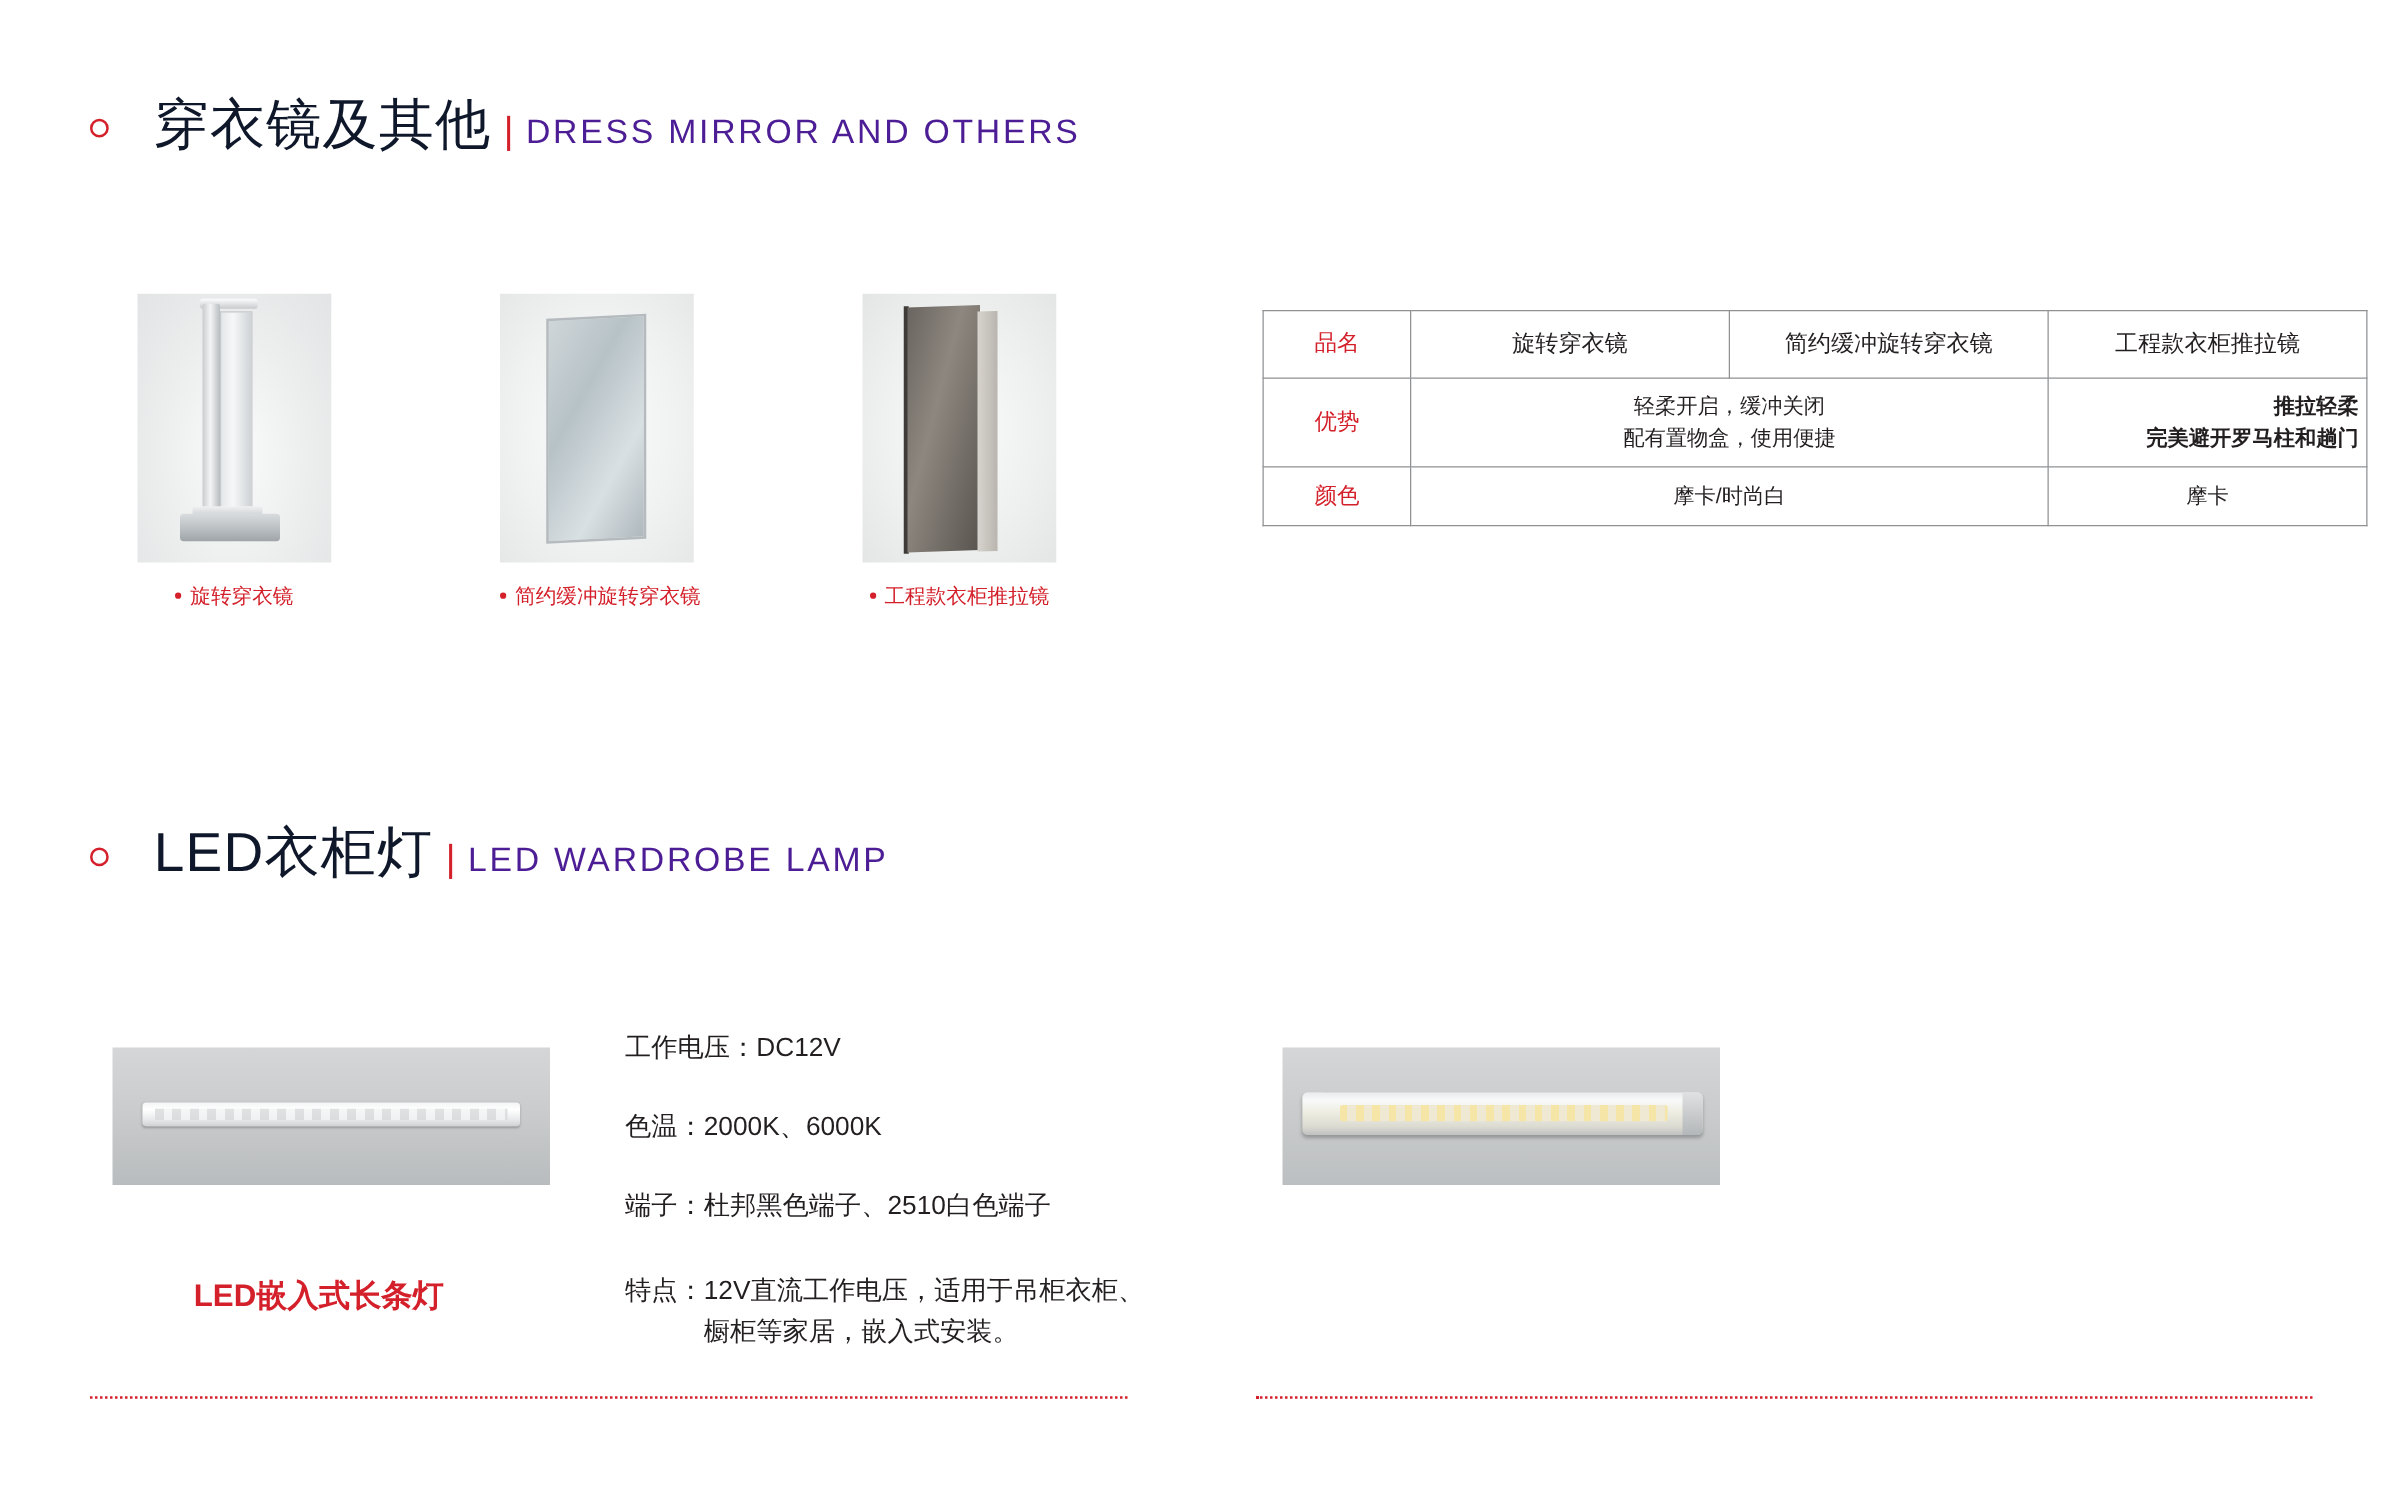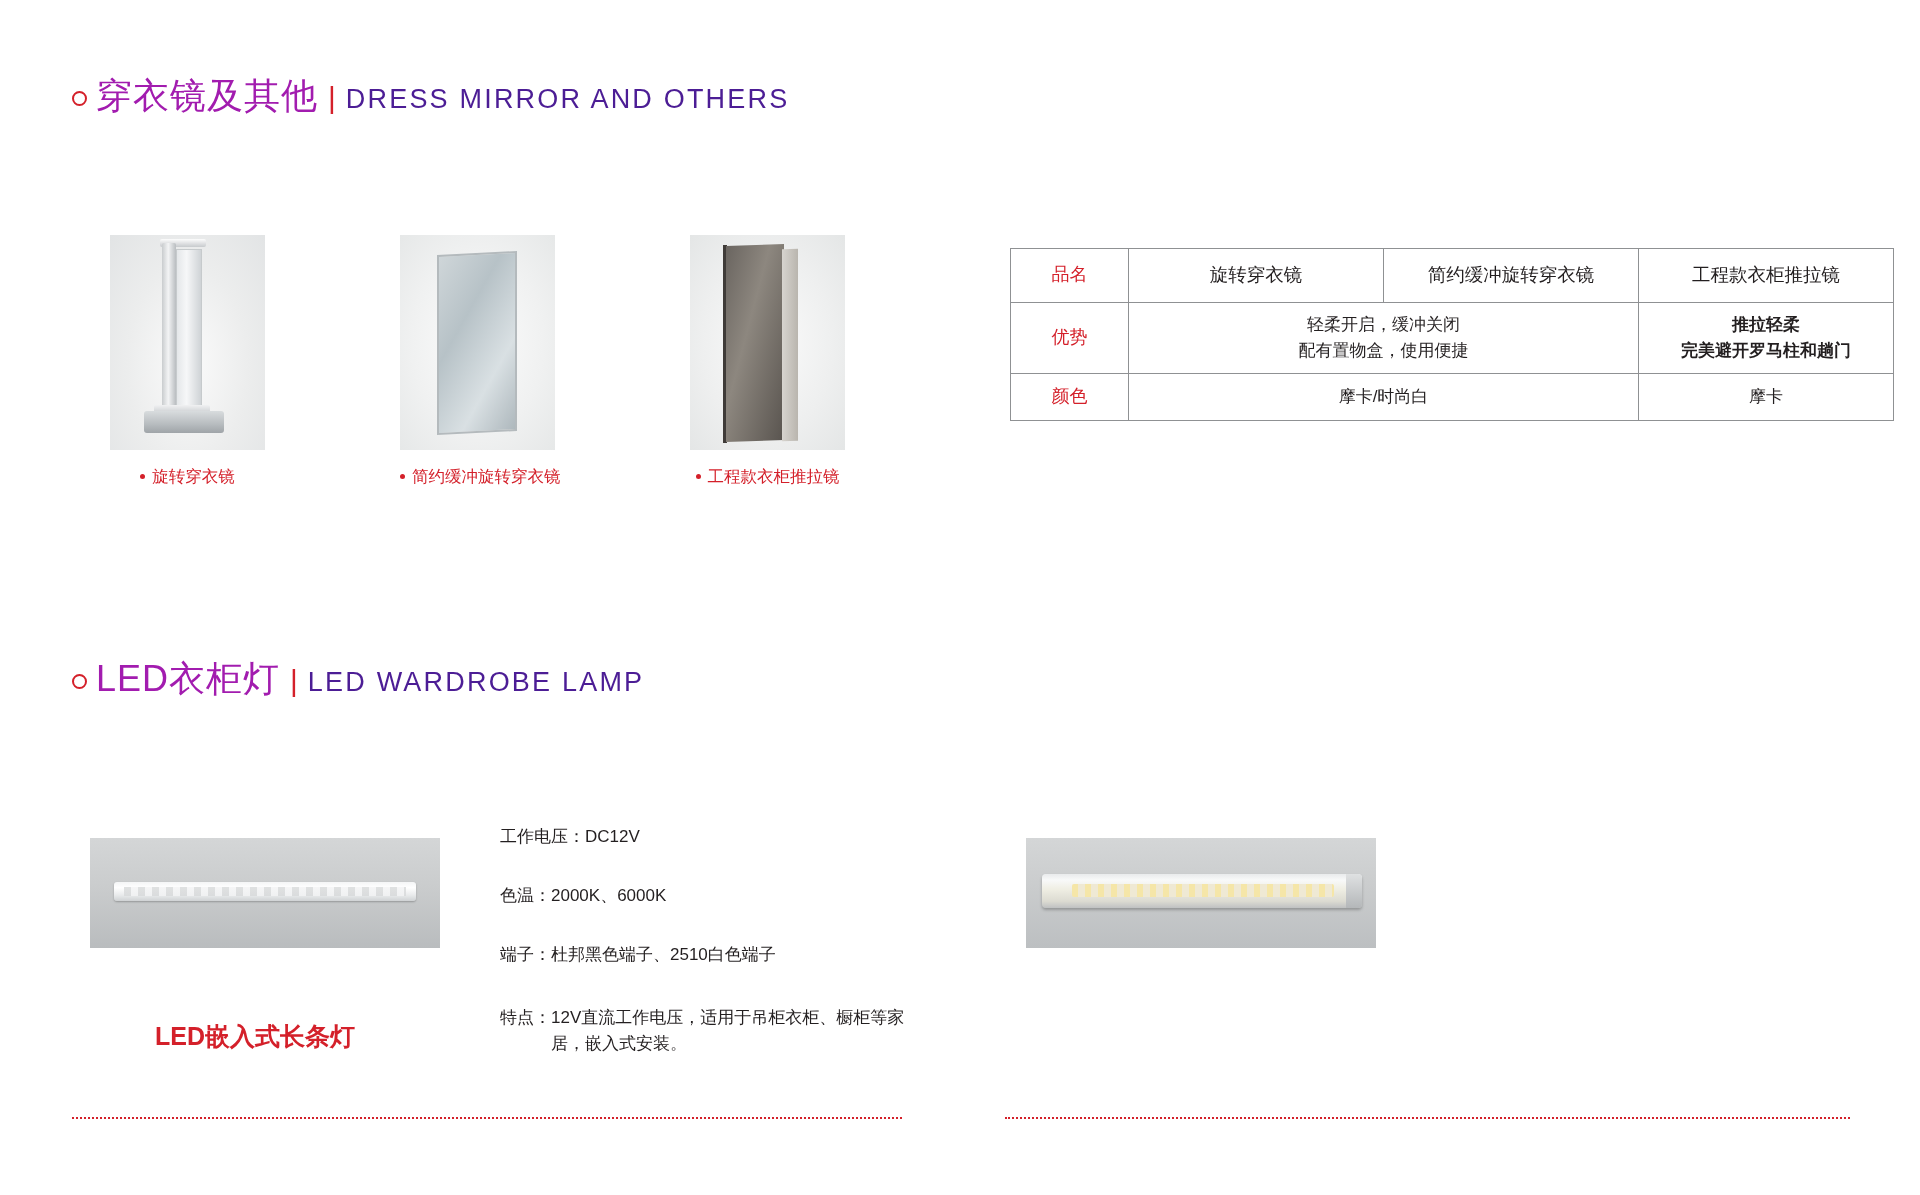--- a/index.html
+++ b/index.html
@@ -27,25 +27,26 @@
     width: 11px;
     height: 11px;
     border: 2px solid #d4202a;
     border-radius: 50%;
     margin-right: 9px;
     flex: 0 0 auto;
     align-self: center;
     margin-top: 4px;
   }
   .head-cn {
-    color: #a21caf;
-    font-size: 36px;
+    color: #0f172a;
+    font-size: 44px;
     font-weight: 500;
     letter-spacing: 1px;
     line-height: 1;
+    margin-left: 27px;
   }
   .head-sep {
     color: #d4202a;
     font-size: 30px;
     margin: 0 10px;
     font-weight: 300;
     line-height: 1;
   }
   .head-en {
     color: #4c1d95;
@@ -184,20 +185,21 @@
     color: #d4202a;
     width: 105px;
     font-size: 18px;
   }
   #spec-table td.colhead {
     font-size: 18.5px;
     padding: 12px 6px;
   }
   #spec-table td.strong {
     font-weight: bold;
+    text-align: right;
   }
 
   
   .lamp-block { position: absolute; }
   #lamp-left  { left: 0; top: 820px; width: 940px; }
   #lamp-right { left: 950px; top: 820px; width: 940px; }
 
   .lamp-photo {
     position: absolute;
     width: 350px;
@@ -250,21 +252,21 @@
     font-size: 25px;
     color: #d4202a;
     font-weight: 500;
     white-space: nowrap;
   }
   #lamp-left .lamp-title  { left: 155px; font-weight: bold; }
 
   .specs {
     position: absolute;
     top: 8px;
-    font-size: 17px;
+    font-size: 21px;
     color: #231f20;
     line-height: 1;
   }
   #lamp-left .specs  { left: 500px; width: 420px; }
   .specs .row { margin-bottom: 42px; white-space: nowrap; }
   .specs .row.feat {
     margin-bottom: 0;
     white-space: normal;
     display: flex;
     line-height: 1.55;

